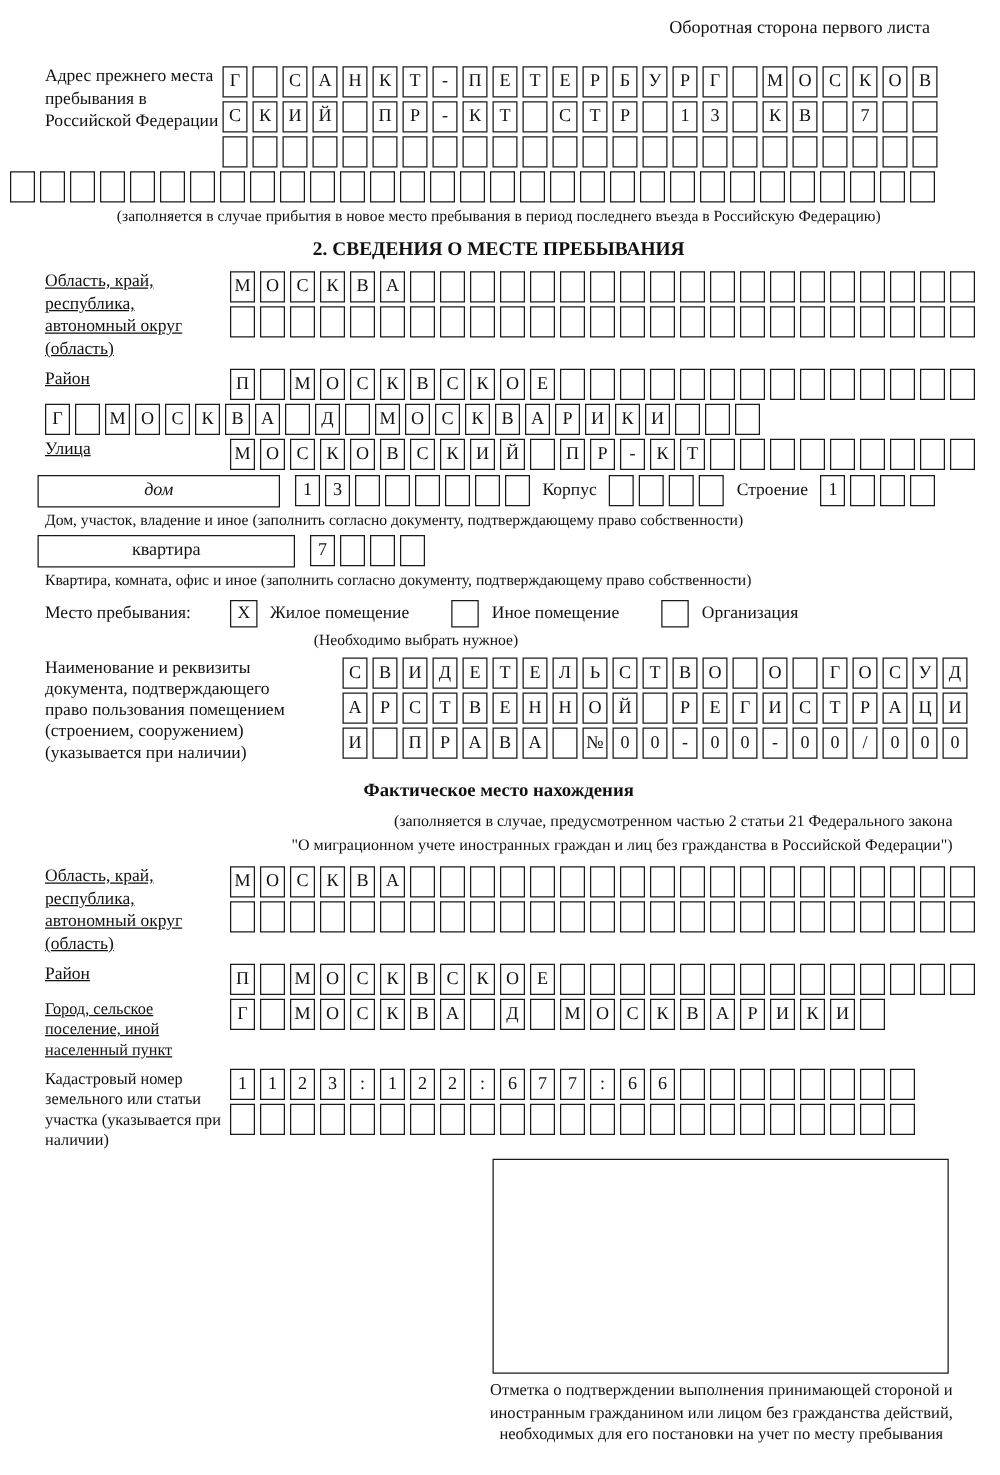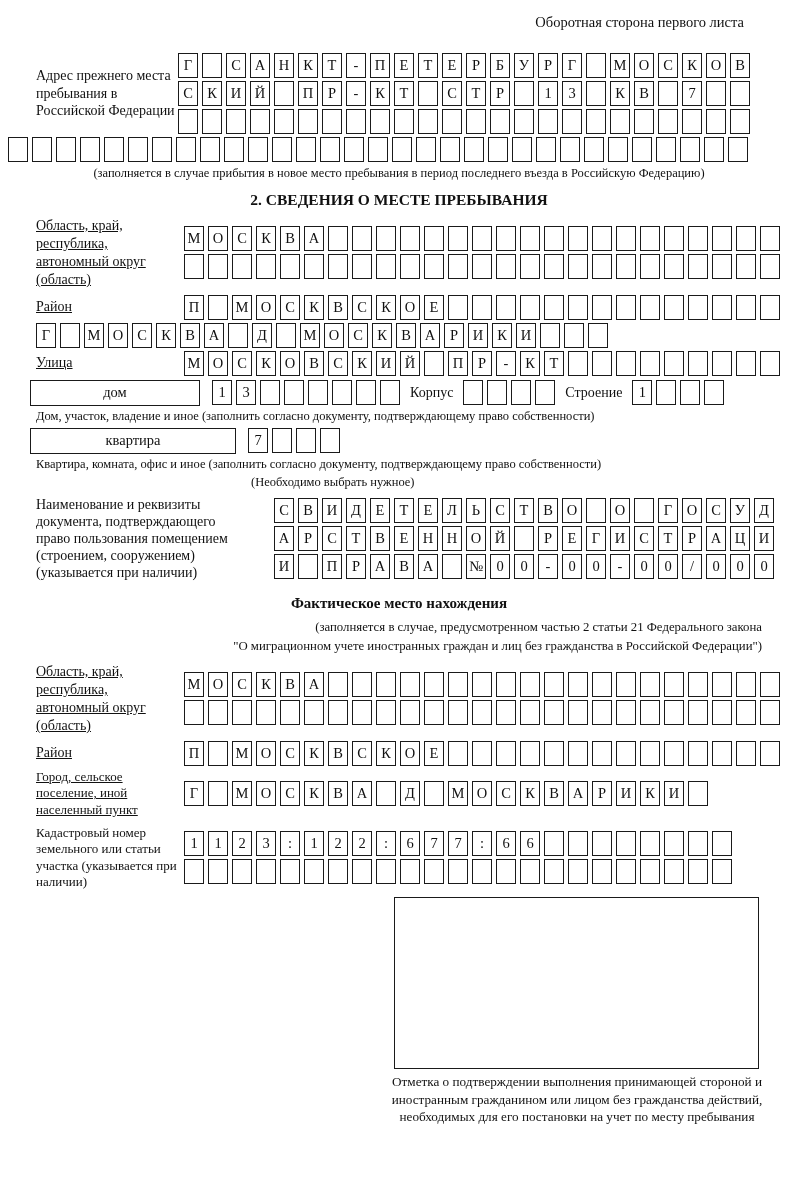--- a/index.html
+++ b/index.html
@@ -6,21 +6,21 @@
   html,body { background:#ffffff; }
   body {
     width:800px; height:1180px;
     font-family:"Liberation Serif", "DejaVu Serif", serif;
     color:#111; overflow:hidden;
   }
   .sheet { padding:14px 38px 0 36px; }
 
   .header-note { text-align:right; font-size:14.5px; padding-right:18px; margin-bottom:22px; }
 
-  .field { display:flex; align-items:center; }
+  .field { display:flex; align-items:flex-start; }
   .field-label { font-size:14px; line-height:1.28; flex:0 0 auto; }
   .rows { display:flex; flex-direction:column; gap:3px; }
 
   .cell-row { display:flex; gap:4px; }
   .cell {
     width:20px; height:25px; border:1.5px solid #1a1a1a;
     display:inline-flex; align-items:center; justify-content:center;
     font-size:14.5px; flex:0 0 auto; background:#fff;
   }
 
@@ -31,21 +31,21 @@
   .section-title { text-align:center; font-weight:bold; font-size:15.5px; margin:10px 0 8px 0; }
 
   .mt3 { margin-top:3px; } .mt6 { margin-top:6px; }
 
   .full-row { margin-left:-28px; margin-top:3px; }
 
   .wide-box {
     border:1.5px solid #1a1a1a; height:26px; display:inline-flex;
     align-items:center; justify-content:center; font-size:14.5px; flex:0 0 auto;
   }
-  .house-box { width:170px; }
+  .house-box { width:194px;font-style:italic; }
   .apt-box { width:206px; }
   .inline-row { display:flex; align-items:center; gap:4px; margin-top:4px; }
   .inline-label { font-size:14px; padding:0 6px;text-align:right; }
 
   .cbx {
     width:22px; height:22px; border:1.5px solid #1a1a1a; display:inline-flex;
     align-items:center; justify-content:center; font-size:14px; flex:0 0 auto;
   }
   .stay-row { display:flex; align-items:center; margin-top:8px; }
   .stay-row .field-label { width:148px; }
@@ -381,20 +381,35 @@
     <span class="wide-box apt-box">квартира</span>
     <span class="cell-row" style="margin-left:8px;">
         <span class="cell">7</span>
         <span class="cell"></span>
         <span class="cell"></span>
         <span class="cell"></span>
       </span>
   </div>
   <div class="small-note" style="margin-top:3px;">Квартира, комната, офис и иное (заполнить согласно документу, подтверждающему право собственности)</div>
 
+  <div class="stay-row">
+    <span class="field-label">Место пребывания:</span>
+    <span class="opt">
+      <span class="cbx">X</span>
+      <span class="opt-label">Жилое помещение</span>
+    </span>
+    <span class="opt">
+      <span class="cbx"></span>
+      <span class="opt-label">Иное помещение</span>
+    </span>
+    <span class="opt">
+      <span class="cbx"></span>
+      <span class="opt-label">Организация</span>
+    </span>
+  </div>
   <div class="choose-note">(Необходимо выбрать нужное)</div>
 
   <div class="field">
     <div class="field-label doc-label">Наименование и реквизиты документа, подтверждающего право пользования помещением (строением, сооружением) (указывается при наличии)</div>
     <div class="rows doc-rows">
       <div class="cell-row">
           <span class="cell">С</span>
           <span class="cell">В</span>
           <span class="cell">И</span>
           <span class="cell">Д</span>

